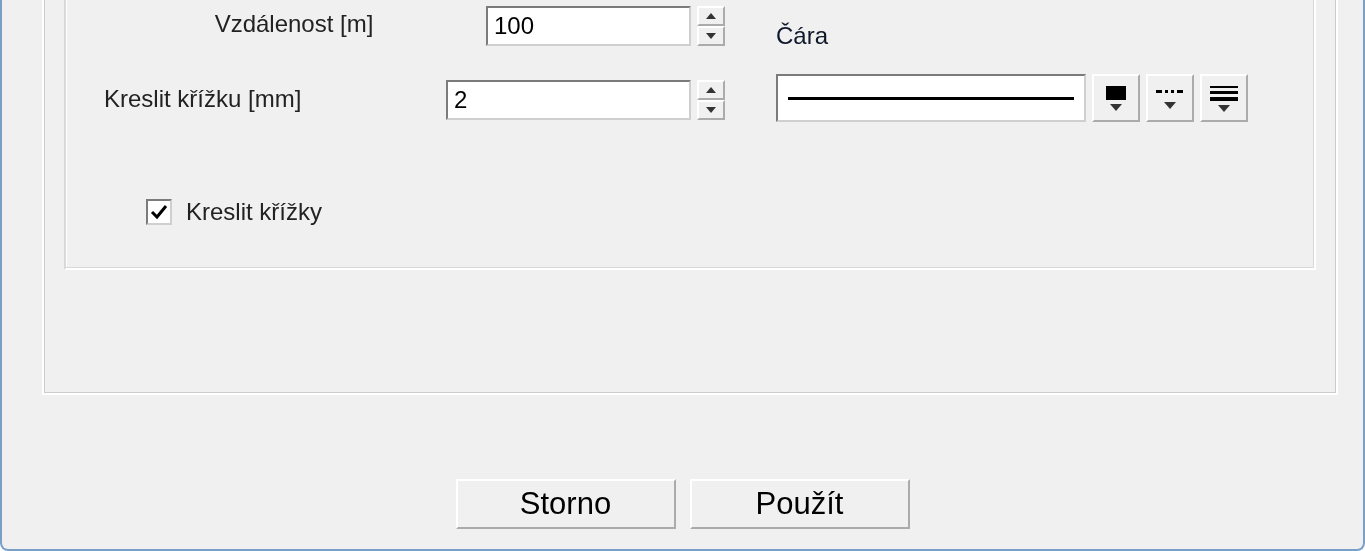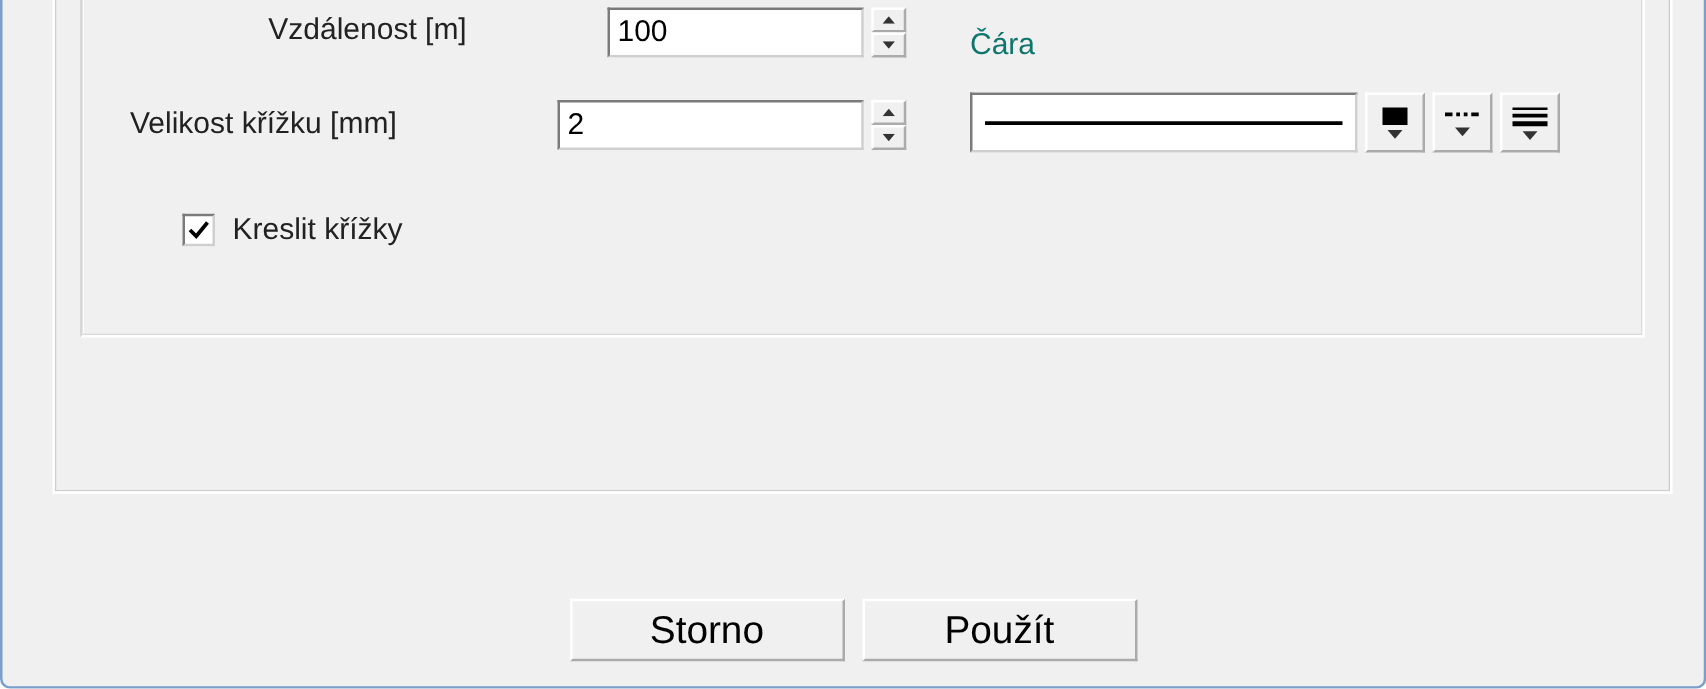--- a/index.html
+++ b/index.html
@@ -77,21 +77,21 @@
       border: 2px outset #fff;
       display: flex;
       align-items: center;
       justify-content: center;
       cursor: pointer;
       padding: 0;
     }
     .spinbtn svg { display: block; }
     .section-label {
       position: absolute;
-      color: #0f766e;
+      color: #0f172a;
     }
     .line-preview {
       display: inline-flex;
       align-items: center;
       background: #fff;
       border: 2px inset #cfcfcf;
       width: 310px;
       height: 48px;
       padding: 0 10px;
     }
@@ -111,20 +111,21 @@
       justify-content: center;
       cursor: pointer;
       padding: 0;
       position: relative;
     }
     .checkbox-row {
       position: absolute;
       display: flex;
       align-items: center;
       gap: 14px;
+      margin-top: 28px;
     }
     .chk {
       width: 26px;
       height: 26px;
       background: #fff;
       border: 2px inset #cfcfcf;
       display: inline-flex;
       align-items: center;
       justify-content: center;
       cursor: pointer;
@@ -172,21 +173,21 @@
                   <polygon points="0,0 10,0 5,6" fill="#333"></polygon>
                 </svg>
             </button>
           </div>
         </div>
       </div>
 
       <div class="section-label" style="left:710px; top:22px;">Čára</div>
 
       <div class="row" style="left:38px; top:85px;">
-        <span class="label" style="width:380px;">Velikost křížku [mm]</span>
+        <span class="label" style="width:380px;">Kreslit křížku [mm]</span>
       </div>
       <div class="row" style="left:380px; top:80px;">
         <div class="numeric-input">
           <input type="text" style="width: 245px;" value="2">
           <div class="spinbuttons">
             <button class="spinbtn">
               <svg width="10" height="6">
                   <polygon points="5,0 10,6 0,6" fill="#333"></polygon>
                 </svg>
             </button>

